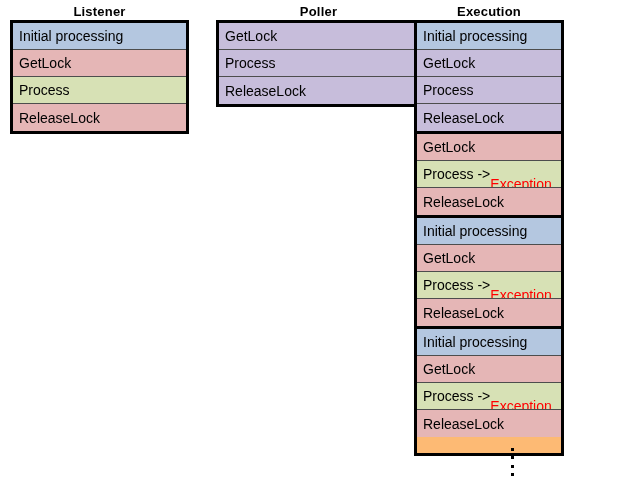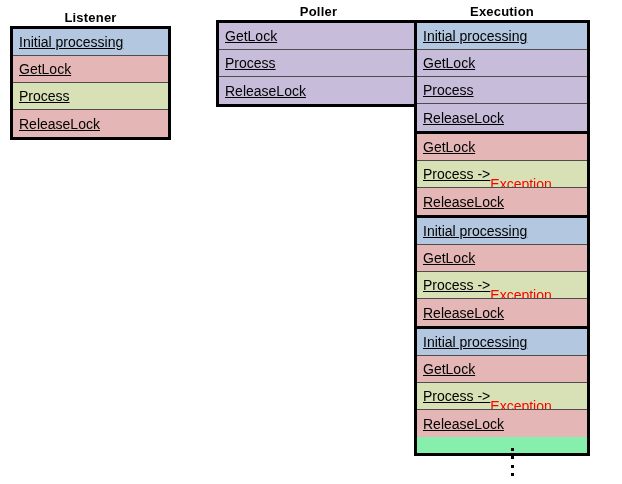--- a/index.html
+++ b/index.html
@@ -20,23 +20,22 @@
   .col-title {
     font-size: 13px;
     font-weight: bold;
     color: #000000;
     text-align: center;
     letter-spacing: 0.2px;
     line-height: 16px;
   }
   .stack {
     border: 3px solid #000000;
-    background: #86efac;
+    background: #fdba74;
     box-sizing: border-box;
-    text-decoration: underline;
   }
   .group {
     border-bottom: 3px solid #000000;
   }
   .group:last-child {
     border-bottom: none;
   }
   .cell {
     height: 27px;
     box-sizing: border-box;
@@ -53,23 +52,23 @@
     border-bottom: none;
   }
   .cell.blue   { background: #b4c7e0; }
   .cell.purple { background: #c7bddb; }
   .cell.pink   { background: #e5b6b6; }
   .cell.green  { background: #d7e1b5; }
 
   .exc { color: #ff0000; margin-top: 20px; }
 
   
-  #listener-column  { left: 10px;  top: 10px;  width: 161px; }
+  #listener-column  { left: 10px;  top: 4px;  width: 179px; }
   #poller-column    { left: 216px; top: 4px;  width: 205px; }
-  #execution-column { left: 414px; top: 4px;  width: 176px; }
+  #execution-column { left: 414px; top: 4px;  width: 150px; }
 
   #listener-column  .stack { height: 114px; }
   #poller-column    .stack { height: 87px; }
   #execution-column .stack { height: 436px; }
 
   .ellipsis {
     position: absolute;
     left: 506px;
     top: 448px;
     width: 12px;

